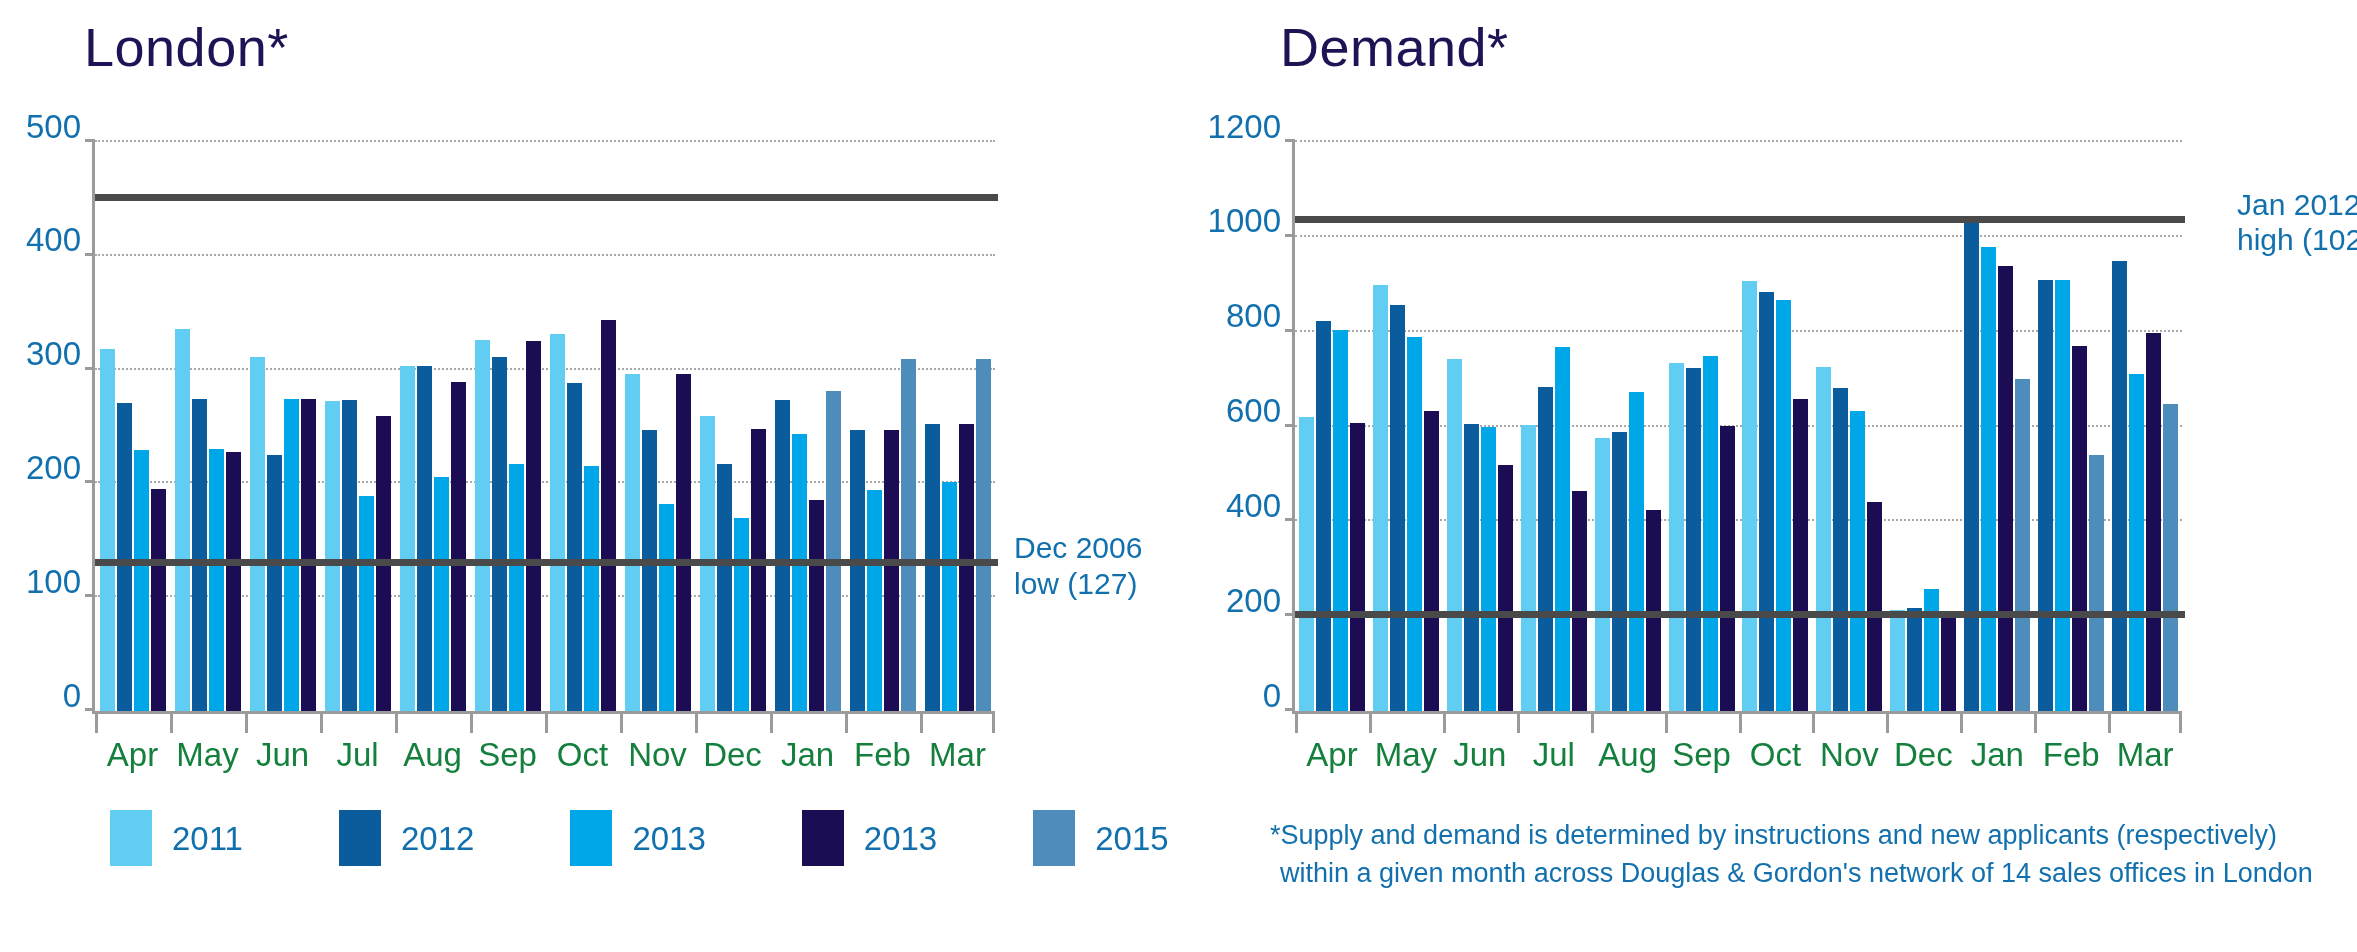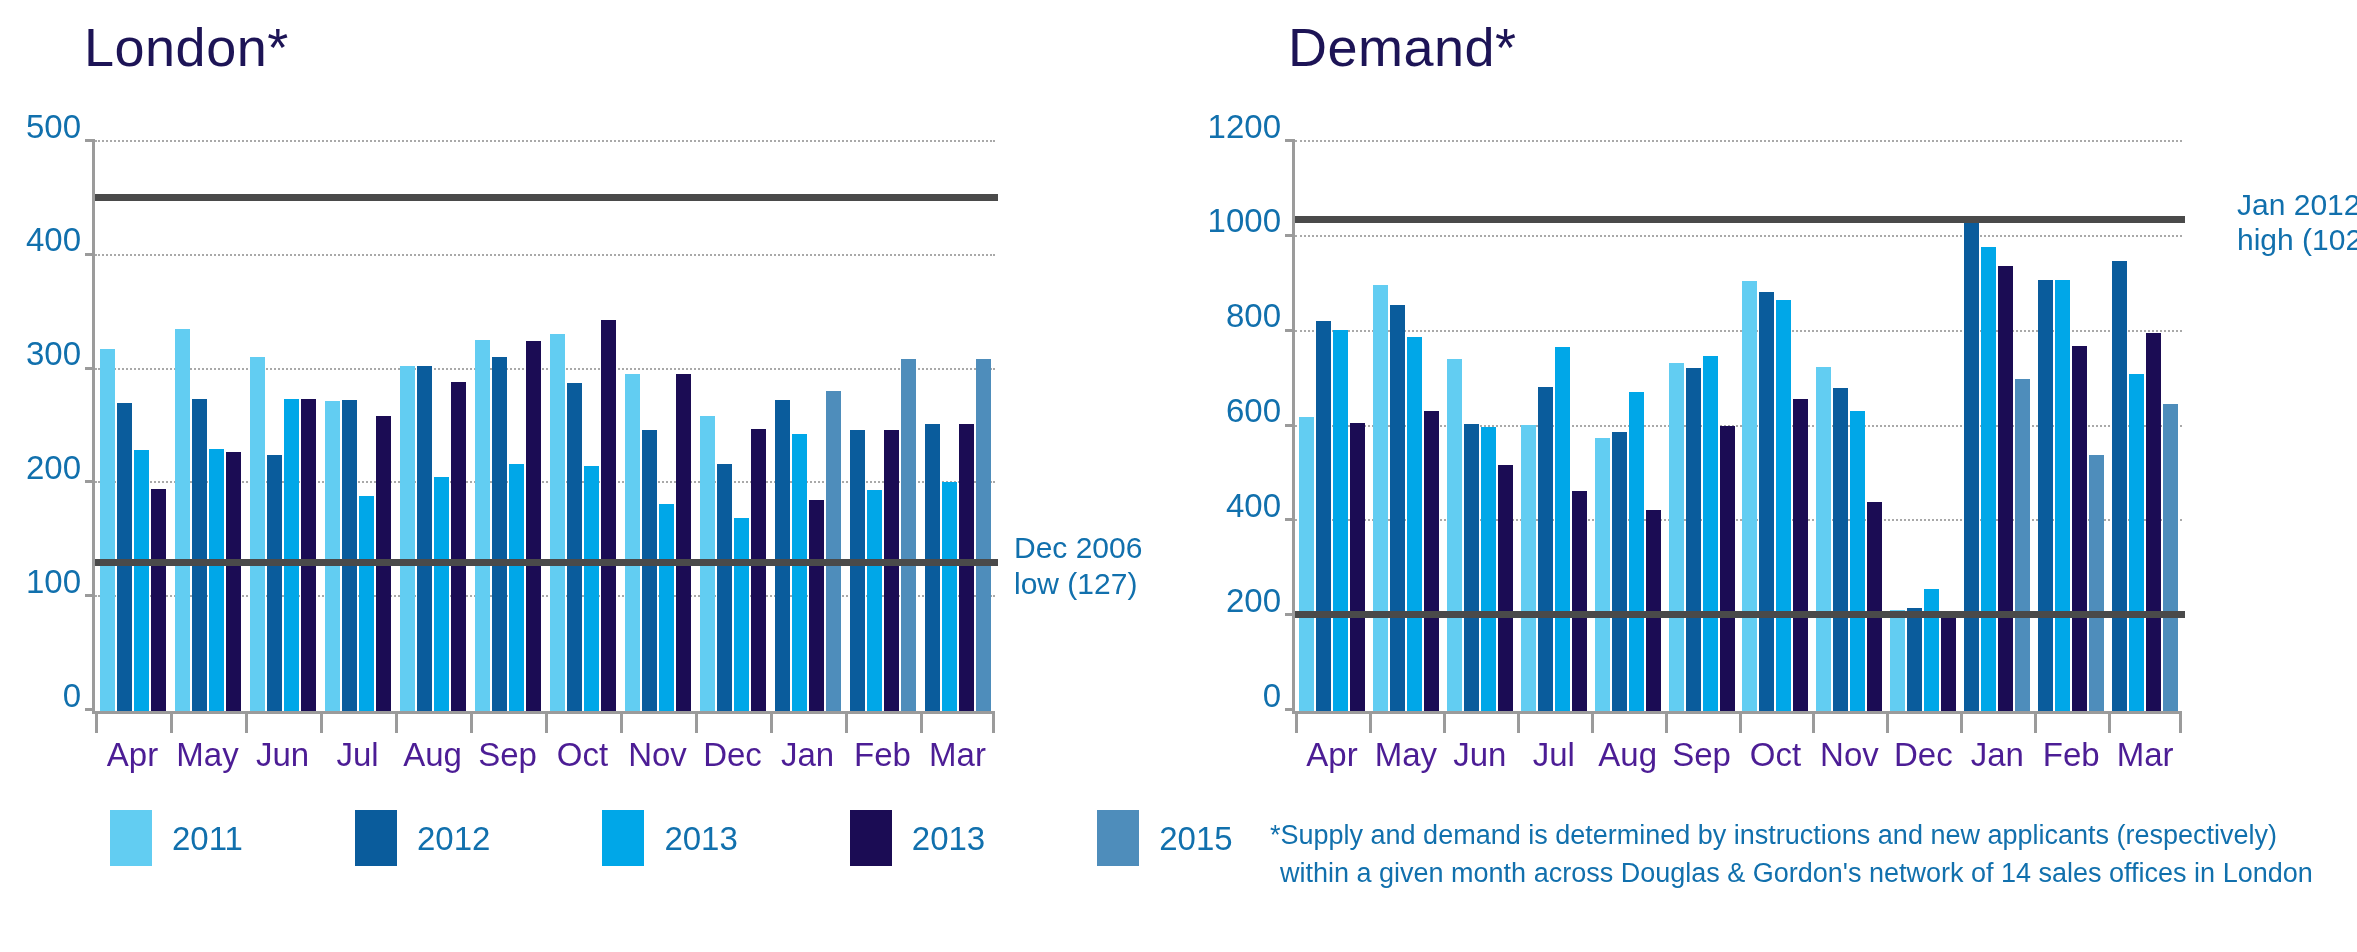--- a/index.html
+++ b/index.html
@@ -19,21 +19,21 @@
   .chart-title {
     position: absolute;
     font-size: 54px;
     font-weight: 400;
     color: #1d1456;
     letter-spacing: 0.5px;
     white-space: nowrap;
     font-family: "Liberation Sans", sans-serif;
   }
   #supply-title { left: 84px; top: 16px; }
-  #demand-title { left: 108px; top: 16px; }
+  #demand-title { left: 100px; top: 16px; }
 
   
   .plot {
     position: absolute;
     border-left: 3px solid #9b9b9b;
     border-bottom: 3px solid #9b9b9b;
   }
   #supply-plot { left: 92px; top: 142px; width: 903px; height: 572px; }
   #demand-plot { left: 112px; top: 142px; width: 890px; height: 572px; }
 
@@ -114,27 +114,27 @@
     content: ""; position: absolute; right: 0; top: 0;
     width: 0; height: 22px; border-left: 3px solid #9b9b9b;
   }
 
   .xlabels {
     position: absolute; left: 0; right: 0; top: calc(100% + 26px);
     display: flex;
   }
   .xlabel {
     flex: 1 1 0; text-align: center;
-    font-size: 33px; color: #4c1d95; line-height: 1.1;
+    font-size: 33px; color: #15803d; line-height: 1.1;
   }
 
   
   #legend {
     position: absolute; left: 110px; top: 810px;
-    display: flex; gap: 16px;
+    display: flex; gap: 0;
   }
   .legend-item { display: flex; align-items: center; margin-right: 96px; }
   .legend-swatch { width: 42px; height: 56px; margin-right: 20px; }
   .legend-label { font-size: 33px; color: #1170ad; line-height: 1; }
 
   
   #footnote {
     position: absolute; left: 90px; top: 816px;
     width: 1070px;
     font-size: 27px; line-height: 1.42;

